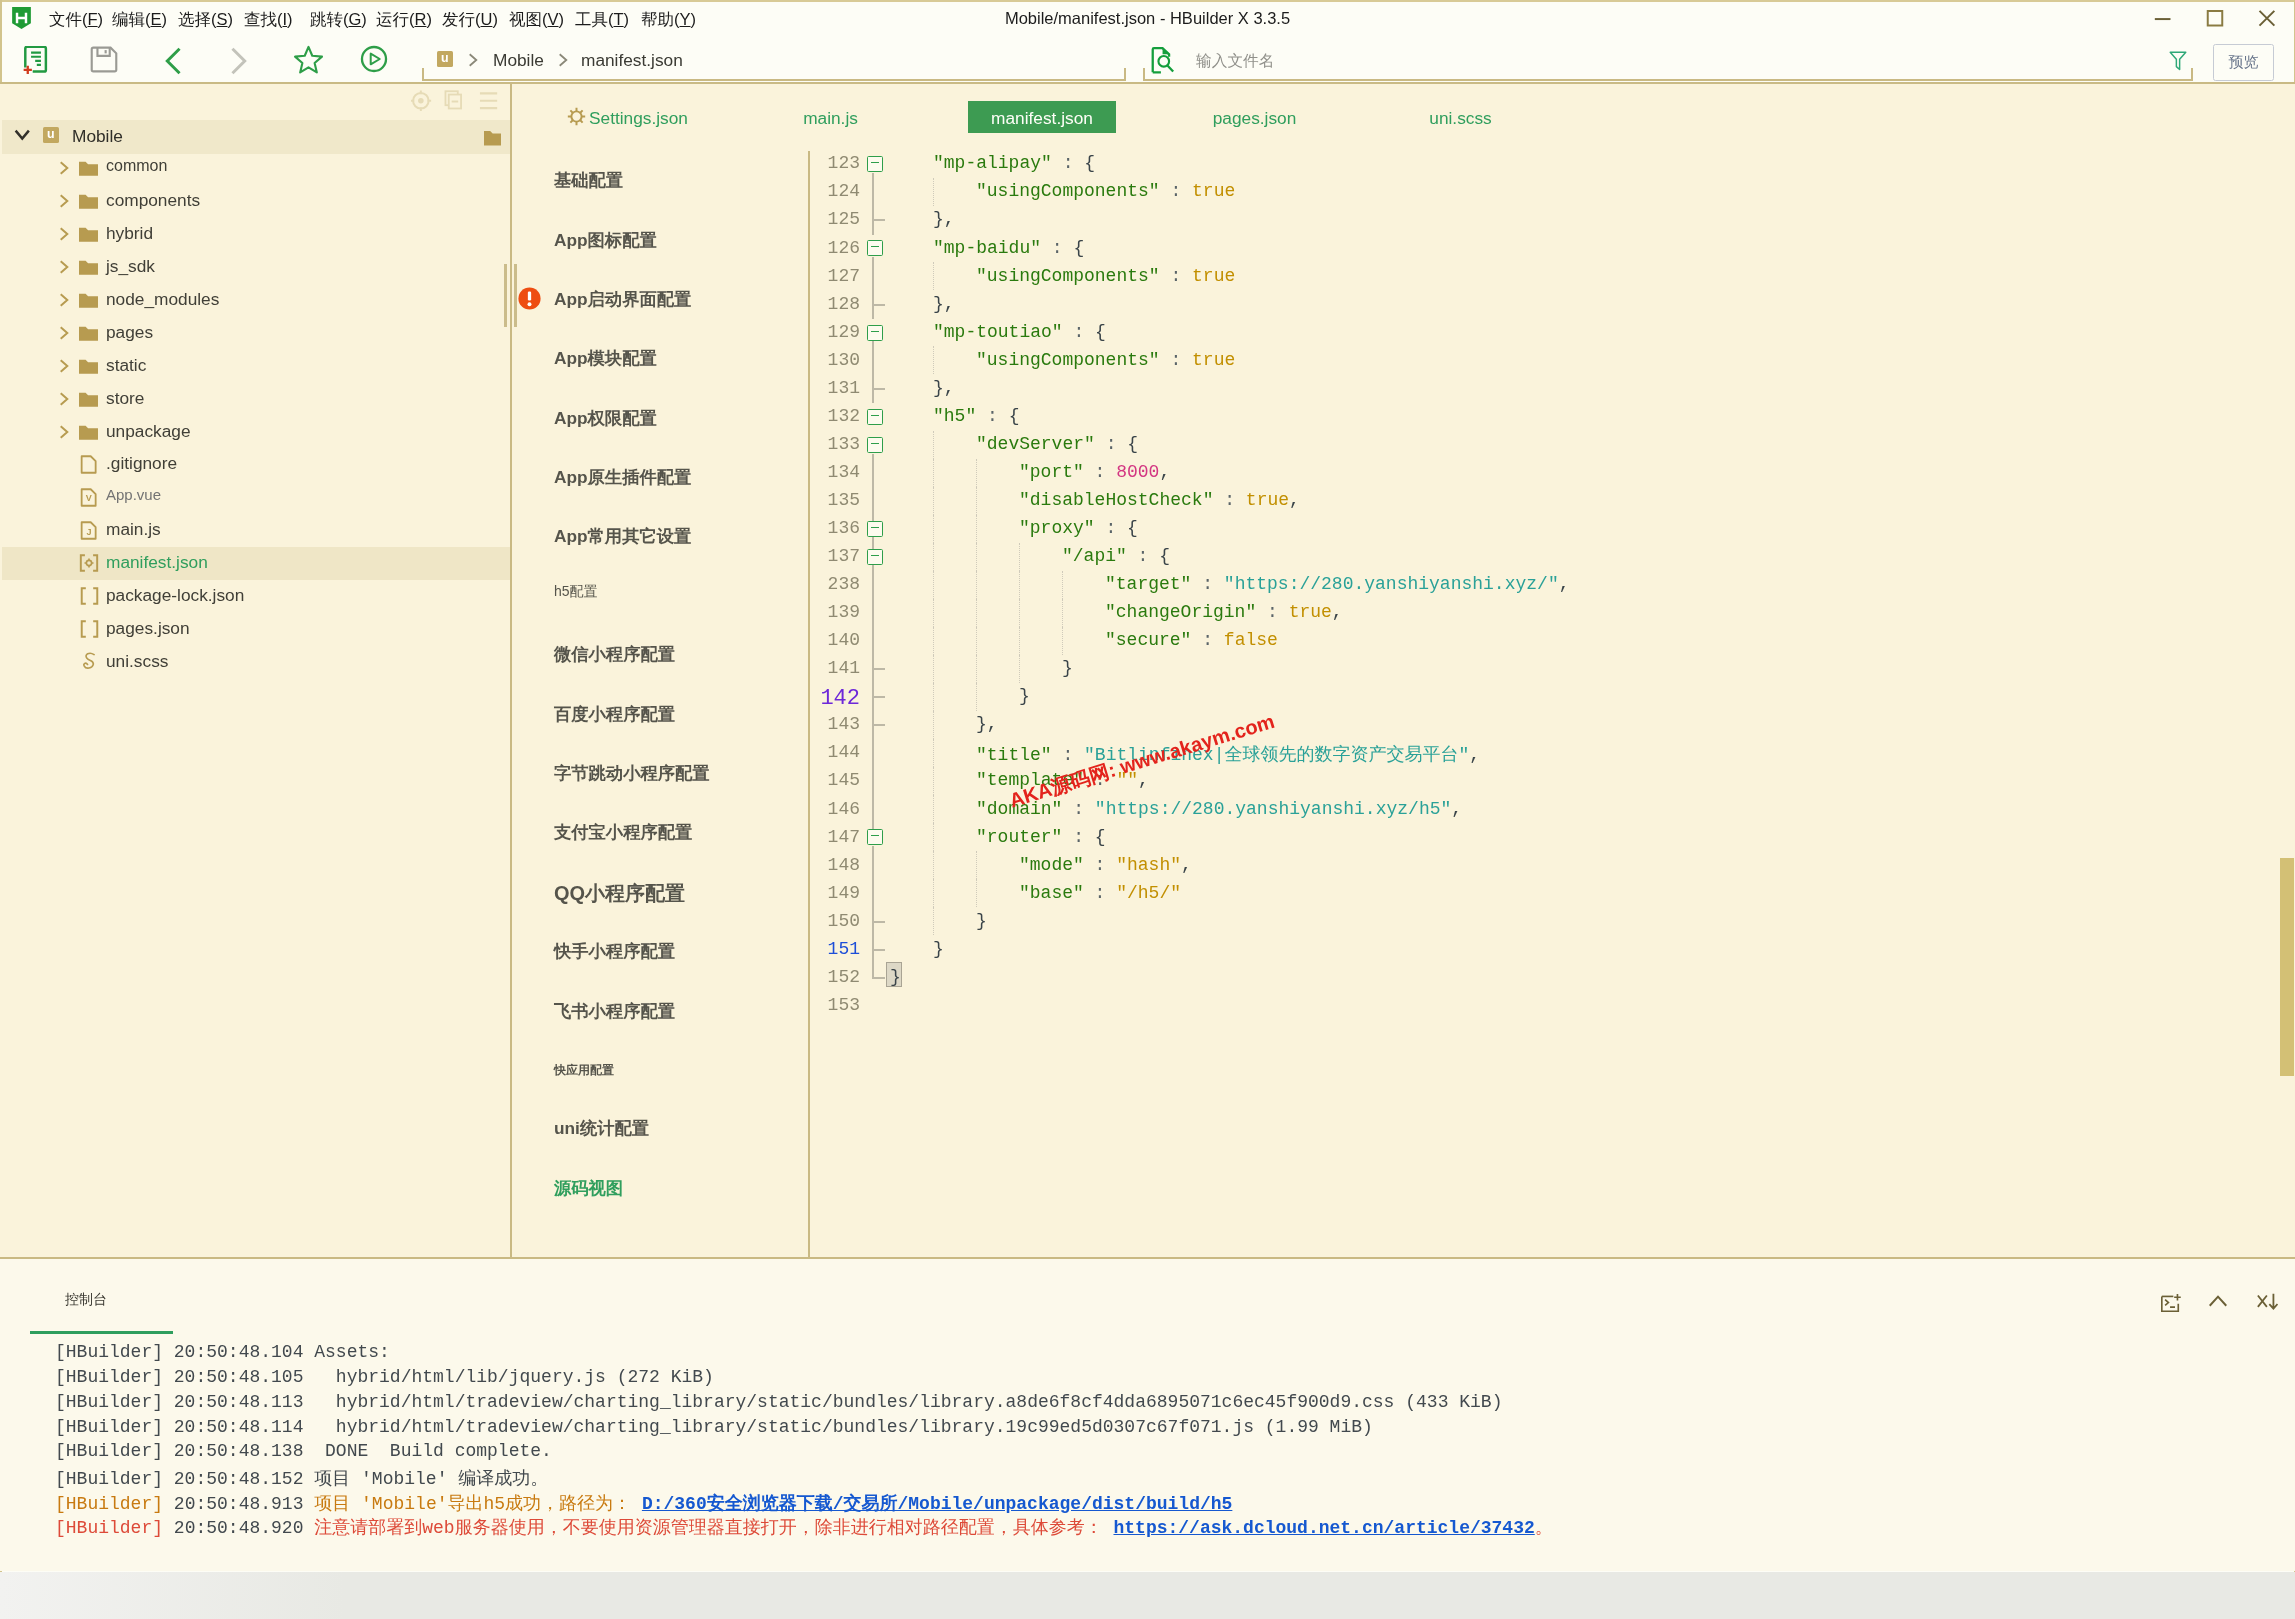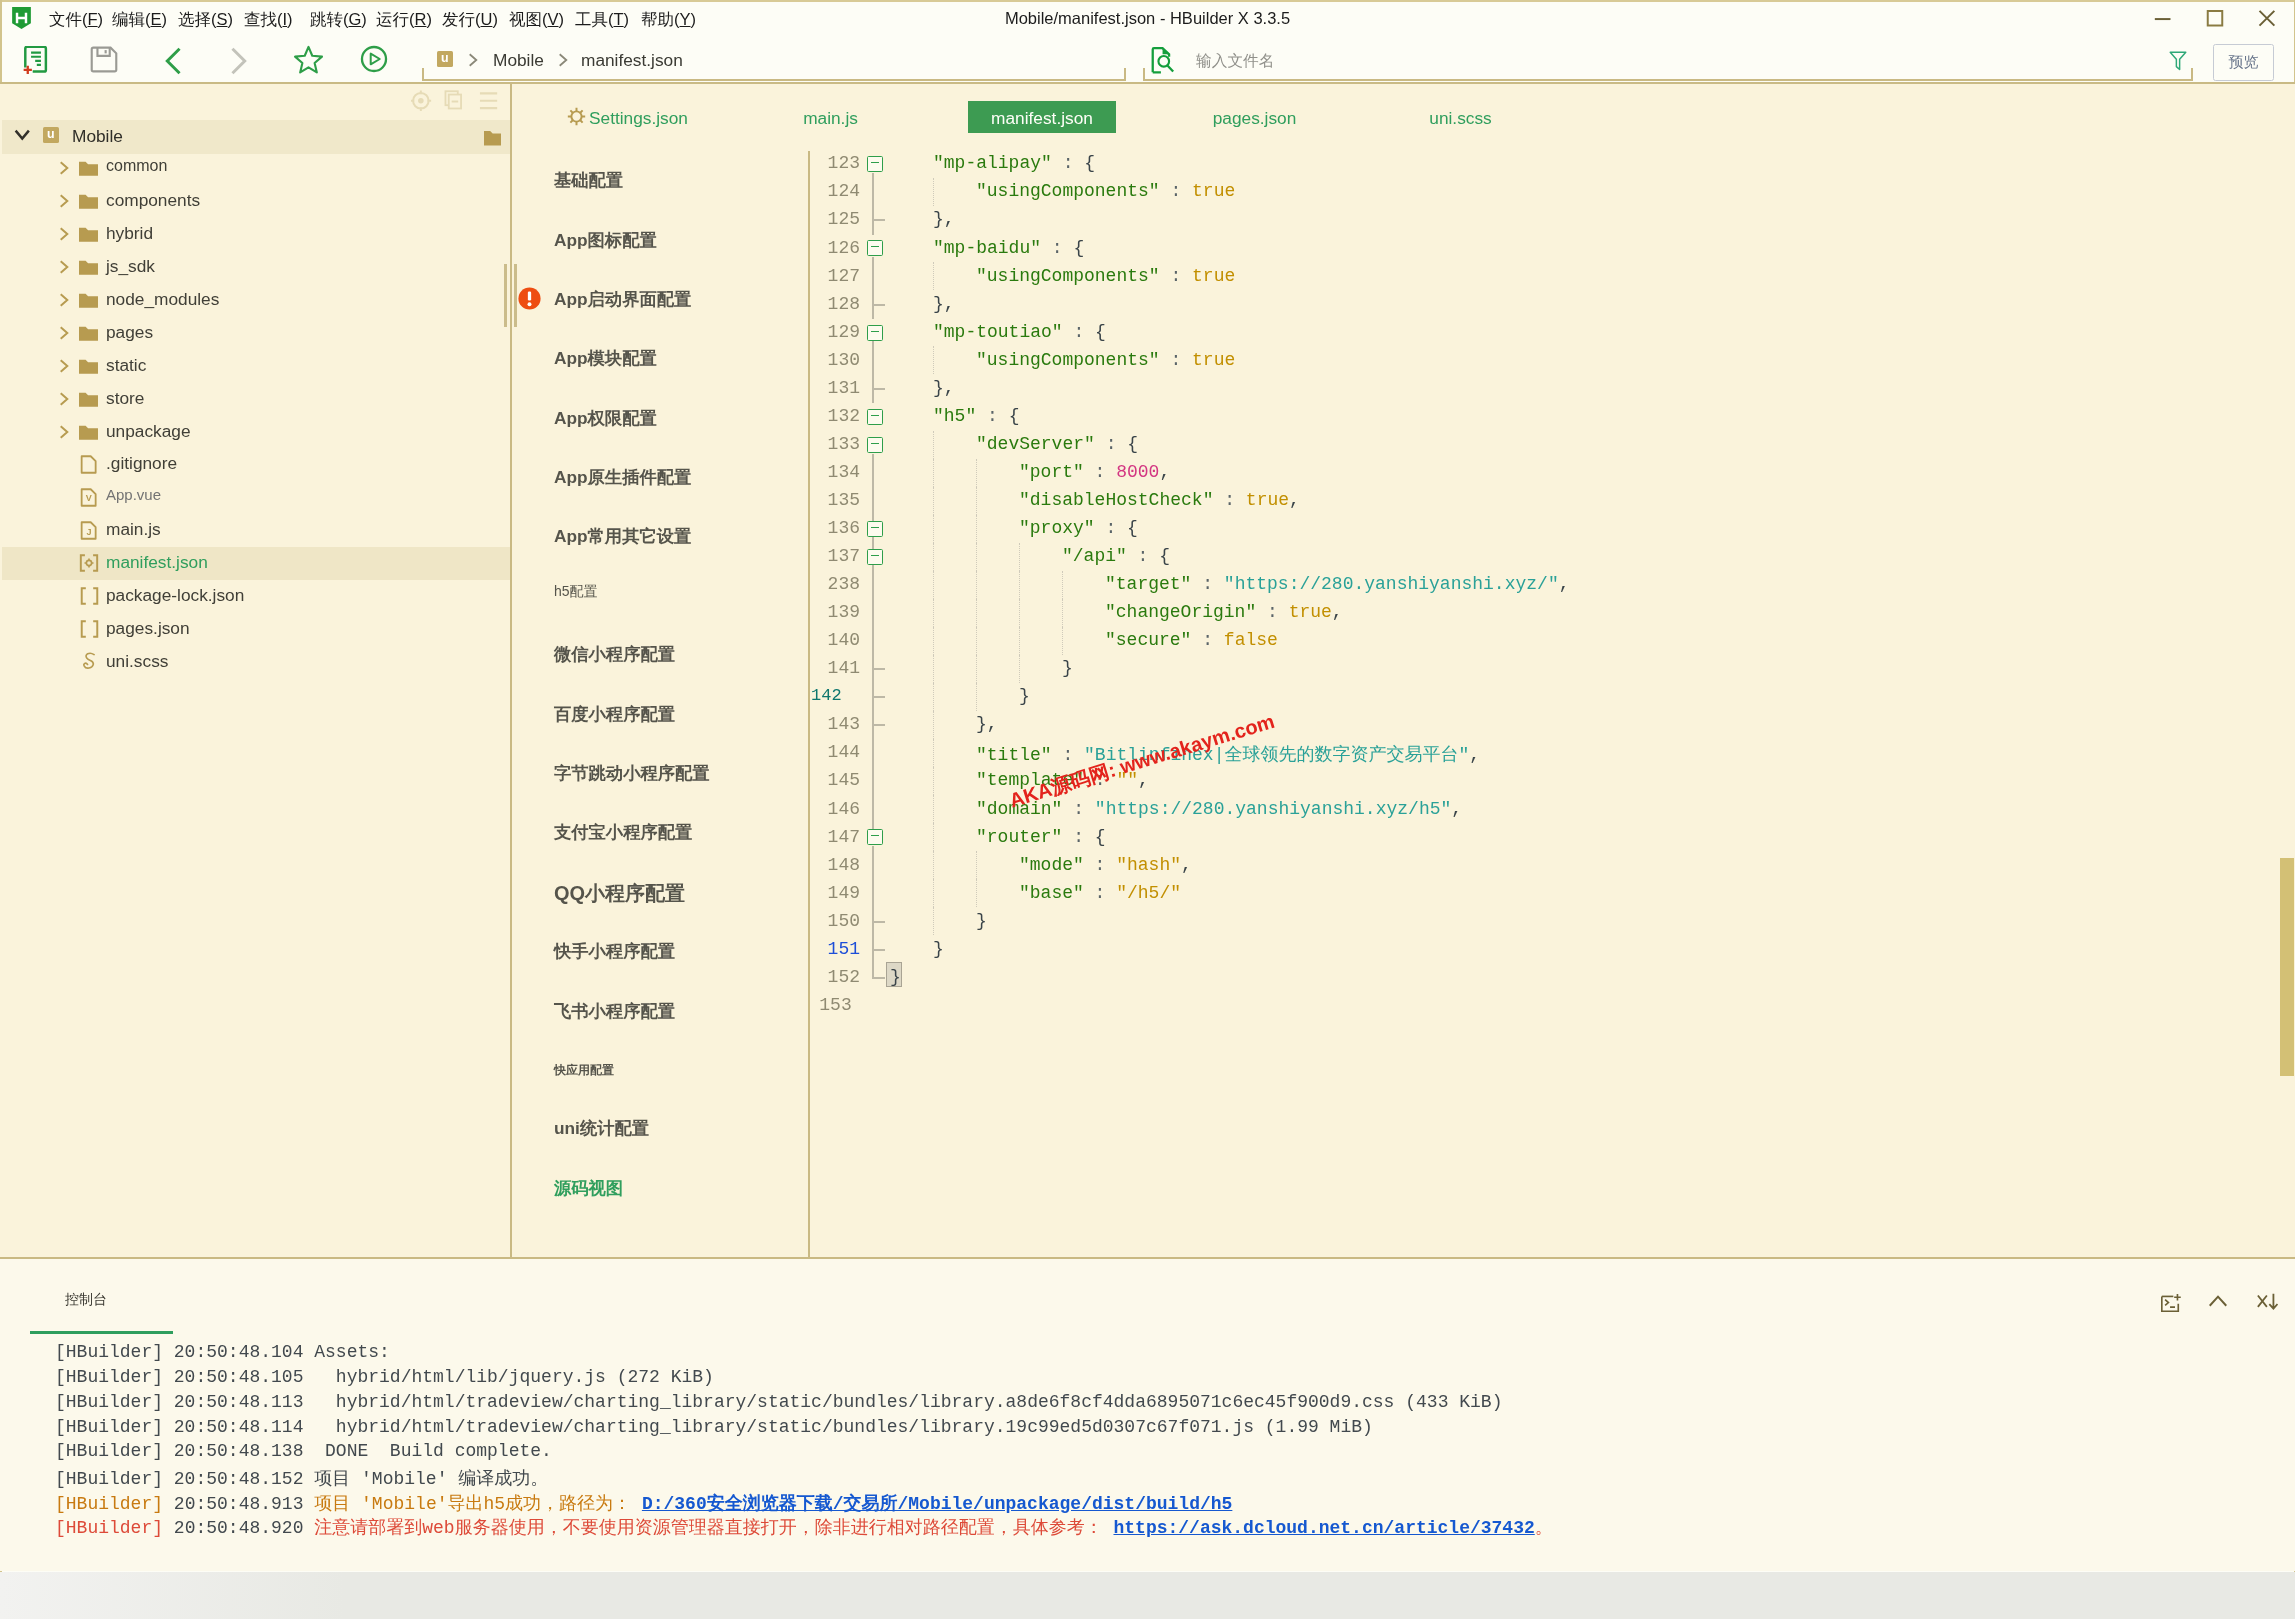--- a/index.html
+++ b/index.html
@@ -257,32 +257,32 @@
 <div class="abs mono" style="left:811px;top:406px;width:49px;text-align:right;font-size:18px;color:#8F8A72">132</div>
 <div class="abs mono" style="left:811px;top:434px;width:49px;text-align:right;font-size:18px;color:#8F8A72">133</div>
 <div class="abs mono" style="left:811px;top:462px;width:49px;text-align:right;font-size:18px;color:#8F8A72">134</div>
 <div class="abs mono" style="left:811px;top:490px;width:49px;text-align:right;font-size:18px;color:#8F8A72">135</div>
 <div class="abs mono" style="left:811px;top:518px;width:49px;text-align:right;font-size:18px;color:#8F8A72">136</div>
 <div class="abs mono" style="left:811px;top:546px;width:49px;text-align:right;font-size:18px;color:#8F8A72">137</div>
 <div class="abs mono" style="left:811px;top:574px;width:49px;text-align:right;font-size:18px;color:#8F8A72">238</div>
 <div class="abs mono" style="left:811px;top:602px;width:49px;text-align:right;font-size:18px;color:#8F8A72">139</div>
 <div class="abs mono" style="left:811px;top:630px;width:49px;text-align:right;font-size:18px;color:#8F8A72">140</div>
 <div class="abs mono" style="left:811px;top:658px;width:49px;text-align:right;font-size:18px;color:#8F8A72">141</div>
-<div class="abs mono" style="left:811px;top:686px;width:49px;text-align:left;font-size:17px;color:#0f766e">142</div>
+<div class="abs mono" style="left:811px;top:686px;width:49px;text-align:right;font-size:22px;color:#6d28d9">142</div>
 <div class="abs mono" style="left:811px;top:714px;width:49px;text-align:right;font-size:18px;color:#8F8A72">143</div>
 <div class="abs mono" style="left:811px;top:742px;width:49px;text-align:right;font-size:18px;color:#8F8A72">144</div>
 <div class="abs mono" style="left:811px;top:770px;width:49px;text-align:right;font-size:18px;color:#8F8A72">145</div>
 <div class="abs mono" style="left:811px;top:799px;width:49px;text-align:right;font-size:18px;color:#8F8A72">146</div>
 <div class="abs mono" style="left:811px;top:827px;width:49px;text-align:right;font-size:18px;color:#8F8A72">147</div>
 <div class="abs mono" style="left:811px;top:855px;width:49px;text-align:right;font-size:18px;color:#8F8A72">148</div>
 <div class="abs mono" style="left:811px;top:883px;width:49px;text-align:right;font-size:18px;color:#8F8A72">149</div>
 <div class="abs mono" style="left:811px;top:911px;width:49px;text-align:right;font-size:18px;color:#8F8A72">150</div>
 <div class="abs mono" style="left:811px;top:939px;width:49px;text-align:right;font-size:18px;color:#1d4ed8">151</div>
 <div class="abs mono" style="left:811px;top:967px;width:49px;text-align:right;font-size:18px;color:#8F8A72">152</div>
-<div class="abs mono" style="left:811px;top:995px;width:49px;text-align:center;font-size:18px;color:#8F8A72">153</div>
+<div class="abs mono" style="left:811px;top:995px;width:49px;text-align:right;font-size:18px;color:#8F8A72">153</div>
 <div class="abs" style="left:886px;top:962px;width:15.7px;height:25px;background:#DDD8C6;border:0.8px solid #A9A494;box-sizing:border-box"></div>
 <div class="abs" style="left:872px;top:173px;width:1.6px;height:62px;background:#BDB8A6"></div>
 <div class="abs" style="left:873px;top:219px;width:12.4px;height:1.6px;background:#BDB8A6"></div>
 <div class="abs" style="left:872px;top:257px;width:1.6px;height:62px;background:#BDB8A6"></div>
 <div class="abs" style="left:873px;top:304px;width:12.4px;height:1.6px;background:#BDB8A6"></div>
 <div class="abs" style="left:872px;top:341px;width:1.6px;height:62px;background:#BDB8A6"></div>
 <div class="abs" style="left:873px;top:388px;width:12.4px;height:1.6px;background:#BDB8A6"></div>
 <div class="abs" style="left:872px;top:454px;width:1.6px;height:375px;background:#BDB8A6"></div>
 <div class="abs" style="left:873px;top:668px;width:12.4px;height:1.6px;background:#BDB8A6"></div>
 <div class="abs" style="left:873px;top:696px;width:12.4px;height:1.6px;background:#BDB8A6"></div>

